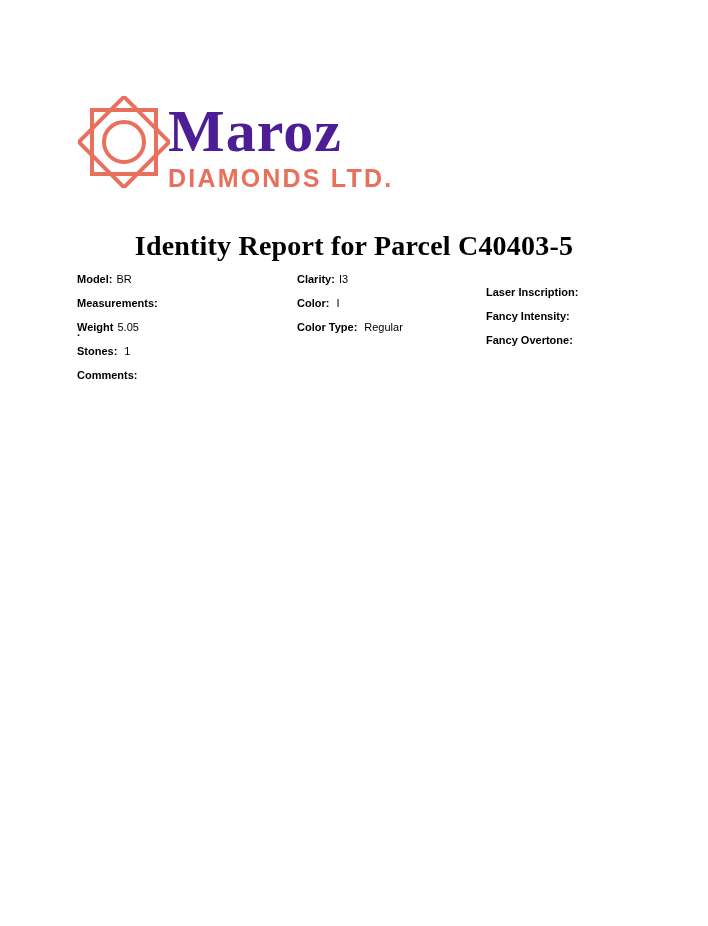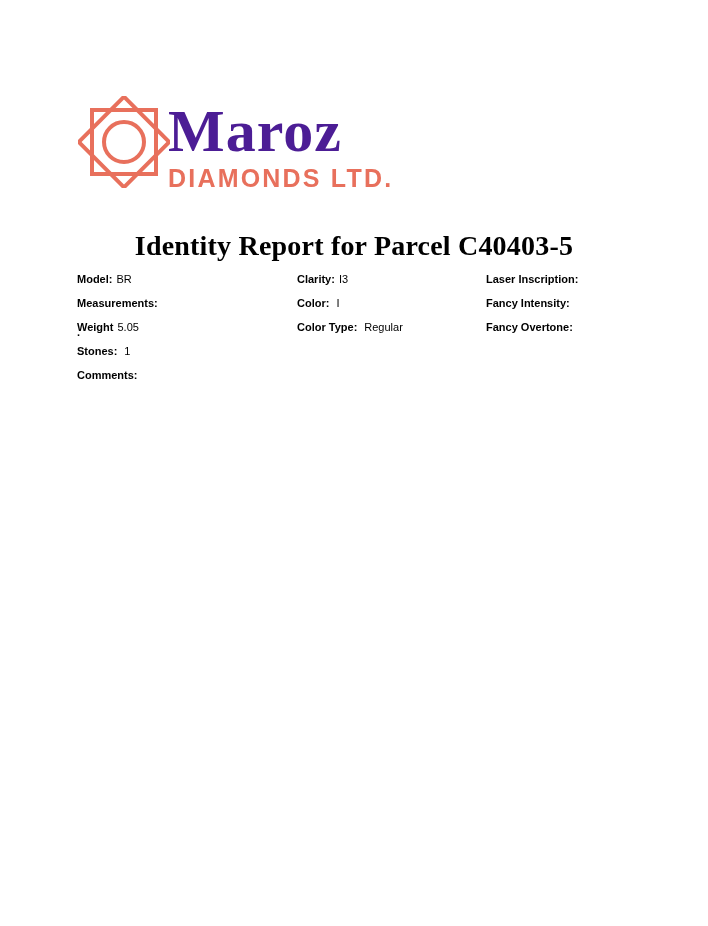--- a/index.html
+++ b/index.html
@@ -82,21 +82,21 @@
     width: 708px;
     height: 130px;
     padding-left: 35px;
   }
   .col {
     position: absolute;
     top: 0;
   }
   .col-1 { left: 77px;  width: 210px; }
   .col-2 { left: 289px; width: 195px; margin-left: 8px; }
-  .col-3 { left: 486px; width: 200px; }
+  .col-3 { left: 486px; width: 200px; margin-top: 13px; }
 
   .field {
     height: 24px;
     line-height: 24px;
     white-space: nowrap;
   }
   .field .lbl {
     font-family: "Liberation Sans", sans-serif;
     font-weight: bold;
     font-size: 11px;

